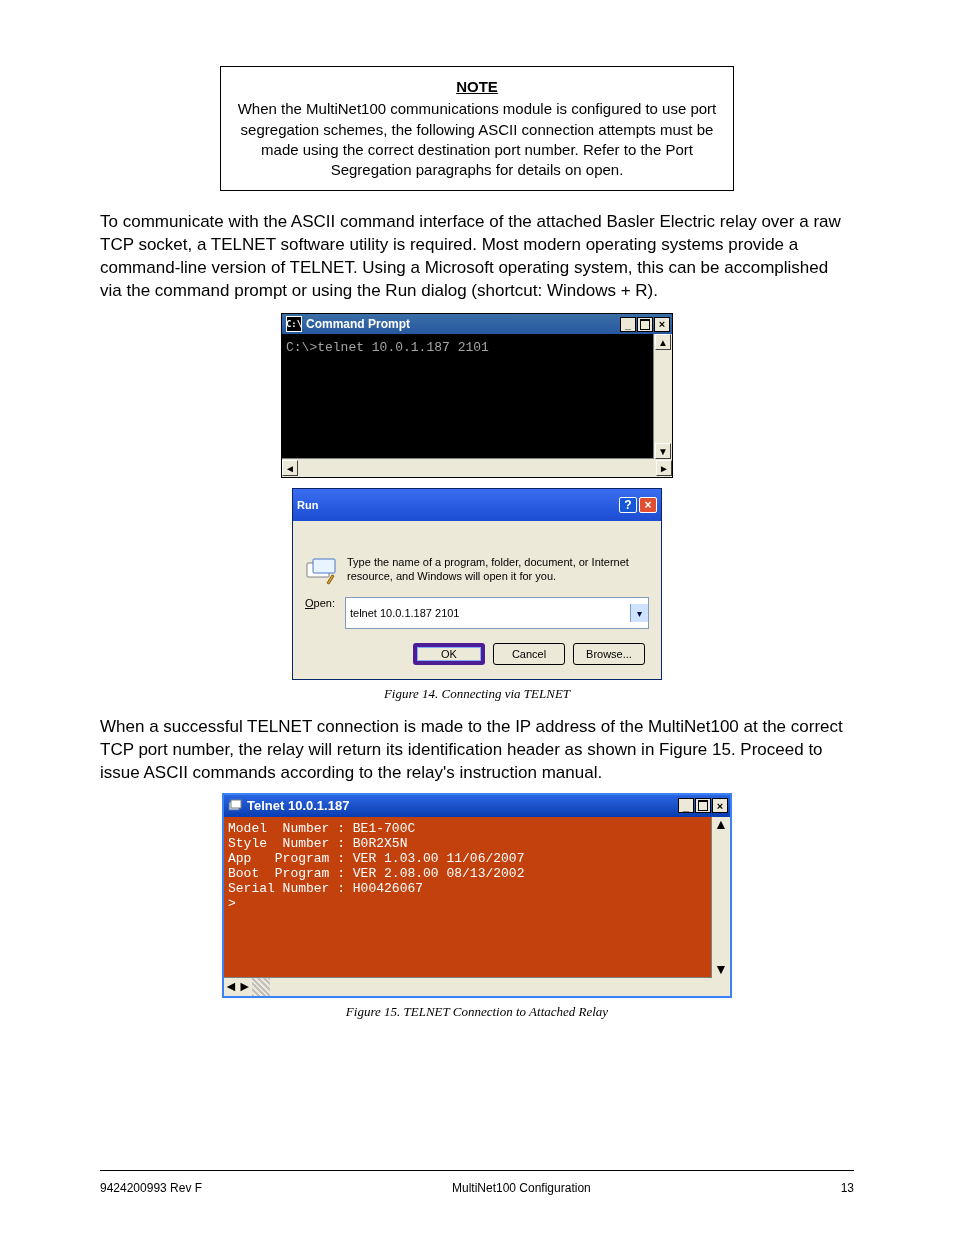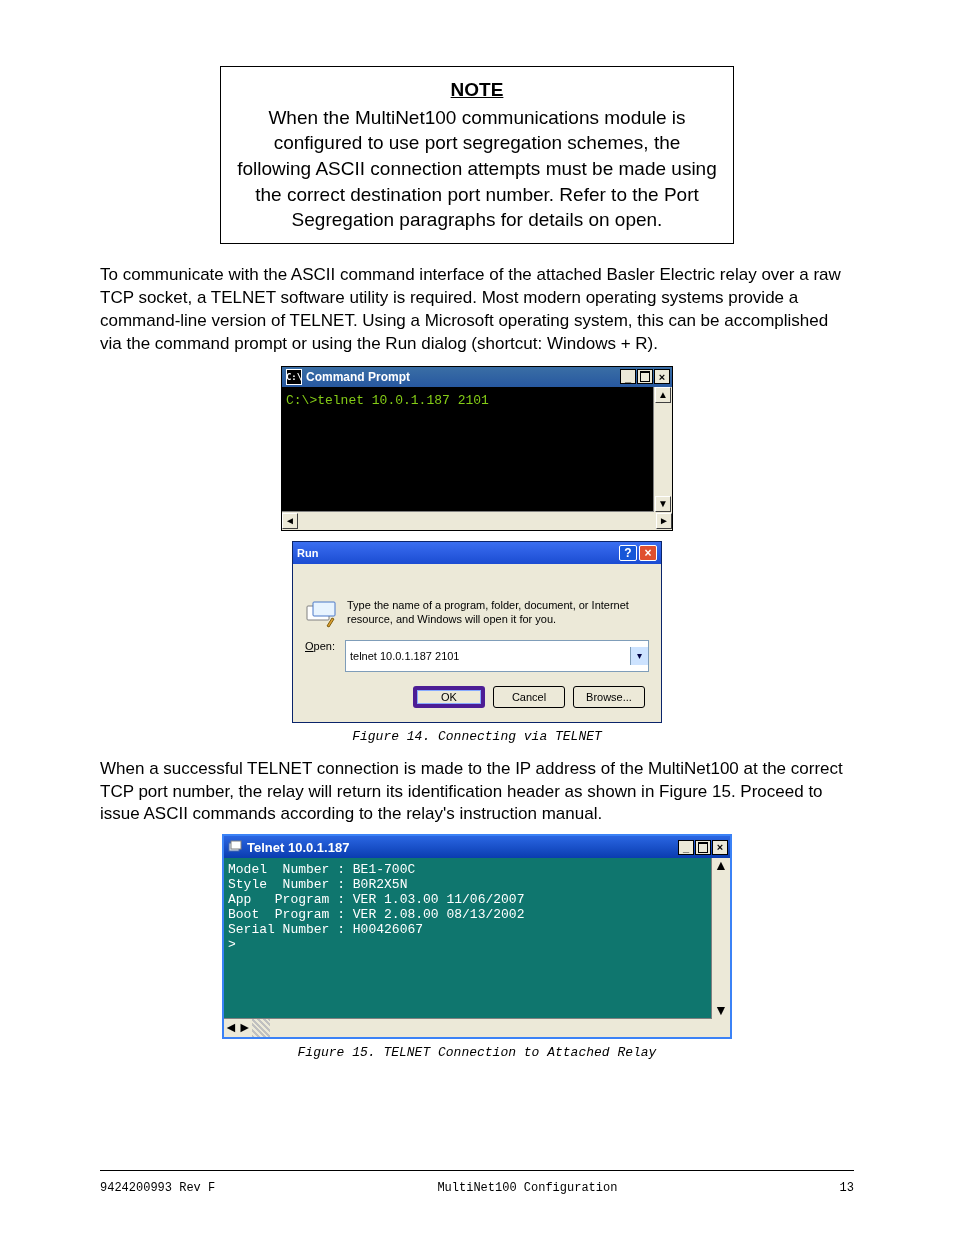--- a/index.html
+++ b/index.html
@@ -18,38 +18,38 @@
     box-sizing: border-box;
     width: 100%;
     height: 100%;
     position: relative;
   }
   .note-box {
     border: 1px solid #000;
     padding: 10px 16px;
     margin: 6px 120px 20px 120px;
     font-family: Arial, sans-serif;
-    font-size: 19px;
+    font-size: 15px;
     line-height: 1.35;
     text-align: center;
   }
   .note-title {
     font-weight: bold;
     text-decoration: underline;
     display: block;
     margin-bottom: 2px;
   }
   .bodytext {
     font-family: Arial, sans-serif;
     font-size: 17px;
     margin: 8px 0;
     line-height: 1.35;
   }
   .figcaption {
-    font-family: Liberation Mono, monospace;
+    font-family: Liberation Serif, serif;
     font-size: 13px;
     font-style: italic;
     text-align: center;
     margin: 6px 0 14px 0;
   }
 
   
   .cmd-window {
     width: 392px;
     margin: 10px auto 6px auto;
@@ -72,21 +72,21 @@
   .cmd-titlebar .icn {
     width: 14px;height:14px;background:#000;border:1px solid #fff;margin-right:4px;display:inline-flex;align-items:center;justify-content:center;color:#fff;font-size:9px;font-family:monospace;
   }
   .win-btns { margin-left:auto; display:flex; gap:1px; }
   .win-btn {
     width:16px;height:15px;background:#ece9d8;border:1px solid #000;font-family:Arial,sans-serif;font-size:11px;line-height:12px;text-align:center;color:#000;box-sizing:border-box;
     display:inline-flex;align-items:center;justify-content:center;
   }
   .win-btn.max::before {content:"";display:block;width:8px;height:8px;border:1px solid #000;border-top-width:2px;}
   .cmd-body {
-    background:#000;color:#84cc16;font-family:"Courier New",monospace;font-size:13px;line-height:16px;
+    background:#000;color:#a3a3a3;font-family:"Courier New",monospace;font-size:13px;line-height:16px;
     padding:6px 4px 0 4px;height:124px;overflow:hidden;box-sizing:border-box;position:relative;
   }
   .vscroll {
     position:absolute;right:0;top:20px;bottom:18px;width:18px;background:#ece9d8;border-left:1px solid #808080;
     display:flex;flex-direction:column;justify-content:space-between;align-items:center;
   }
   .vscroll .arrow{width:16px;height:16px;background:#ece9d8;border:1px solid #ffffff;border-right-color:#404040;border-bottom-color:#404040;display:flex;align-items:center;justify-content:center;font-size:10px;color:#000;box-sizing:border-box;}
   .hscroll {
     height:18px;background:#ece9d8;border-top:1px solid #808080;display:flex;align-items:center;
   }
@@ -94,21 +94,21 @@
   .hscroll .track{flex:1;}
   .cmd-wrap{position:relative;}
 
   
   .run-window {
     width:370px;margin:10px auto 6px auto;background:#ece9d8;border:1px solid #0a246a;box-sizing:border-box;
     font-family:Tahoma,sans-serif;font-size:11px;color:#000;
   }
   .run-title {
     background:linear-gradient(#3a6ef1,#1b4cd2);color:#fff;display:flex;align-items:center;
-    padding:3px 4px;font-weight:bold;height:22px;box-sizing:border-box;
+    padding:3px 4px;font-weight:bold;height:32px;box-sizing:border-box;
   }
   .run-title .t{flex:1;}
   .run-title .hb{width:18px;height:16px;background:#1657d8;border:1px solid #fff;margin-left:2px;display:flex;align-items:center;justify-content:center;color:#fff;font-weight:bold;font-size:12px;border-radius:2px;box-sizing:border-box;}
   .run-title .xb{width:18px;height:16px;background:#e05030;border:1px solid #fff;margin-left:2px;display:flex;align-items:center;justify-content:center;color:#fff;font-weight:bold;font-size:12px;border-radius:2px;box-sizing:border-box;}
   .run-body{padding:10px 12px 4px 12px;}
   .run-desc{display:flex;gap:10px;margin-bottom:10px;margin-top:24px;}
   .run-icon{width:32px;height:32px;flex:0 0 32px;position:relative;}
   .run-icon svg{width:32px;height:32px;}
   .run-row{display:flex;align-items:flex-start;gap:0;margin-bottom:14px;}
   .run-label{width:40px;}
@@ -117,29 +117,29 @@
   .run-input input{border:0;flex:1;font-family:Tahoma,sans-serif;font-size:11px;padding:0 4px;height:18px;outline:none;}
   .run-input .dd{width:17px;height:18px;background:#cde3ff;border-left:1px solid #7f9db9;display:flex;align-items:center;justify-content:center;font-size:10px;color:#004;}
   .run-btns{display:flex;justify-content:flex-end;gap:8px;padding:0 4px 10px 0;}
   .run-btn{min-width:72px;height:22px;border:1px solid #000;background:#ece9d8;font-family:Tahoma,sans-serif;font-size:11px;box-sizing:border-box;display:flex;align-items:center;justify-content:center;border-radius:3px;}
   .run-btn.default{border:4px solid #4c1d95;box-shadow:0 0 0 1px #88aaff inset;text-align:center;}
 
   
   .tel-window{width:510px;margin:8px auto 6px auto;background:#ece9d8;border:2px solid #3b82f6;box-sizing:border-box;position:relative;}
   .tel-title{background:linear-gradient(#2a66e2,#0a3cb0);color:#fff;display:flex;align-items:center;padding:2px 2px 2px 4px;font-family:Tahoma,sans-serif;font-size:13px;font-weight:bold;height:22px;box-sizing:border-box;}
   .tel-title .icn{width:14px;height:14px;margin-right:5px;display:inline-flex;align-items:center;justify-content:center;}
-  .tel-body{background:#0f766e;color:#fff;font-family:"Courier New",monospace;font-size:13px;line-height:15px;padding:4px 4px 0 4px;height:160px;box-sizing:border-box;white-space:pre;}
+  .tel-body{background:#c2410c;color:#fff;font-family:"Courier New",monospace;font-size:13px;line-height:15px;padding:4px 4px 0 4px;height:160px;box-sizing:border-box;white-space:pre;}
   .tel-wrap{position:relative;}
   .tel-vscroll{position:absolute;right:0;top:22px;bottom:18px;width:18px;background:#ece9d8;border-left:1px solid #808080;display:flex;flex-direction:column;justify-content:space-between;align-items:center;}
   .tel-hscroll{height:18px;background:#ece9d8;border-top:1px solid #808080;display:flex;align-items:center;}
   .grip{width:18px;height:18px;background:repeating-linear-gradient(45deg,#c0c0c0 0 2px,#ece9d8 2px 4px);}
 
   
   .footline{position:absolute;left:100px;right:100px;bottom:64px;border-top:1px solid #000;}
-  .footer{position:absolute;left:100px;right:100px;bottom:40px;display:flex;justify-content:space-between;font-family:Liberation Mono, monospace;font-size:12px;}
+  .footer{position:absolute;left:100px;right:100px;bottom:40px;display:flex;justify-content:space-between;font-family:Liberation Sans, sans-serif;font-size:12px;}
 </style>
 </head>
 <body>
 
 <div class="page">
 
   <div class="note-box">
     <span class="note-title">NOTE</span>
     <span>When the MultiNet100 communications module is configured to use port segregation schemes, the following ASCII connection attempts must be made using the correct destination port number. Refer to the Port Segregation paragraphs for details on open.</span>
   </div>

